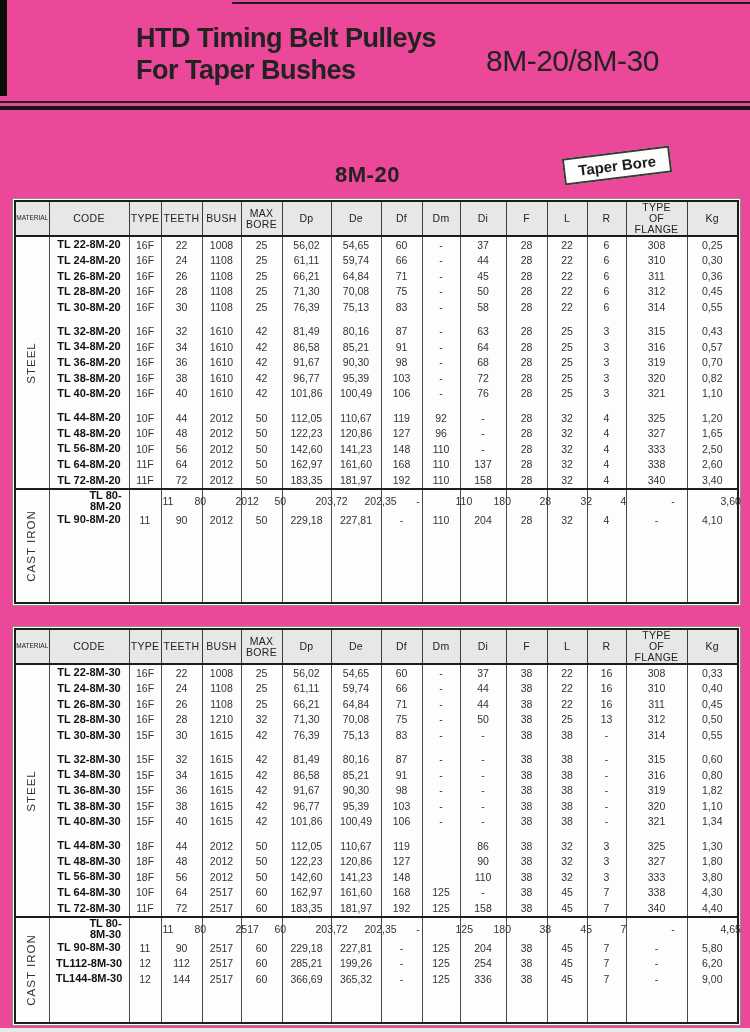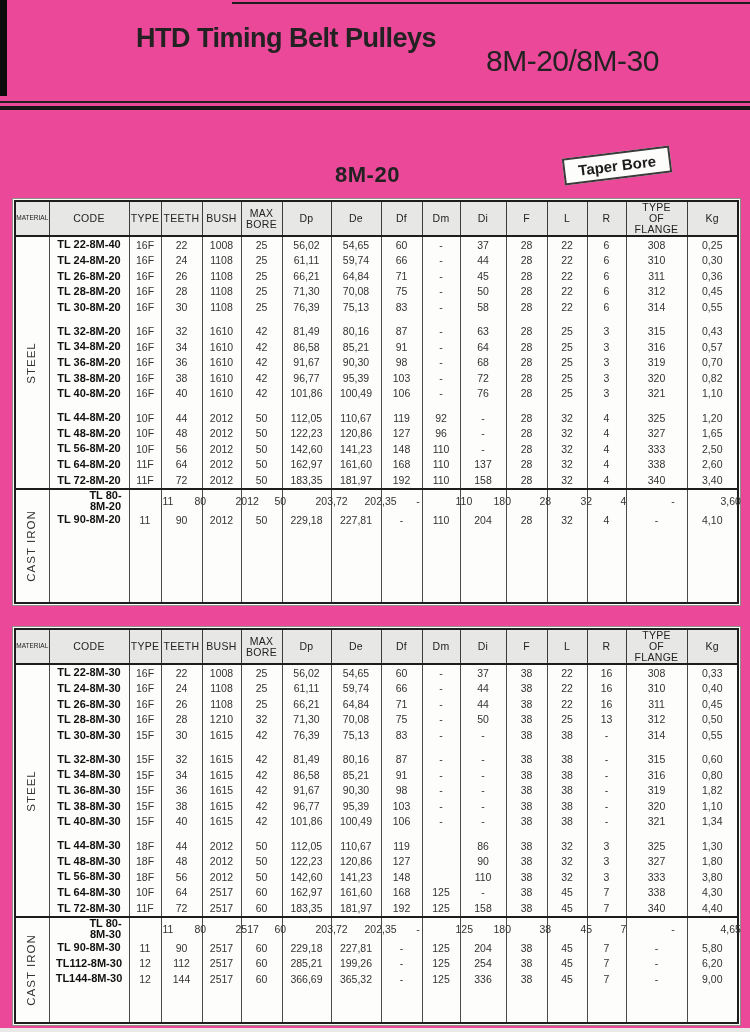--- a/index.html
+++ b/index.html
@@ -87,20 +87,21 @@
 </head>
 <body>
 
 <div id="page">
 
   <div class="edge-bar"></div>
   <div class="top-line"></div>
 
   <div class="main-title">
     <div>HTD Timing Belt Pulleys</div>
+    <div>For Taper Bushes</div>
   </div>
 
   <div class="product-code">8M-20/8M-30</div>
 
   <div class="rule-thin"></div>
   <div class="rule-thick"></div>
 
   <div class="table-title" id="title-1">8M-20</div>
 
   <div class="stamp">Taper Bore</div>
@@ -146,21 +147,21 @@
 OF
 FLANGE</th>
             <th class="hdr">Kg</th>
           </tr>
         </thead>
         <tbody>
           <tr class="datarow">
             <td class="mat" rowspan="17">
               <span class="vlabel">STEEL</span>
             </td>
-            <td class="d code">TL 22-8M-40</td>
+            <td class="d code">TL 22-8M-20</td>
             <td class="d">16F</td>
             <td class="d">22</td>
             <td class="d">1008</td>
             <td class="d">25</td>
             <td class="d">56,02</td>
             <td class="d">54,65</td>
             <td class="d">60</td>
             <td class="d">-</td>
             <td class="d">37</td>
             <td class="d">28</td>

